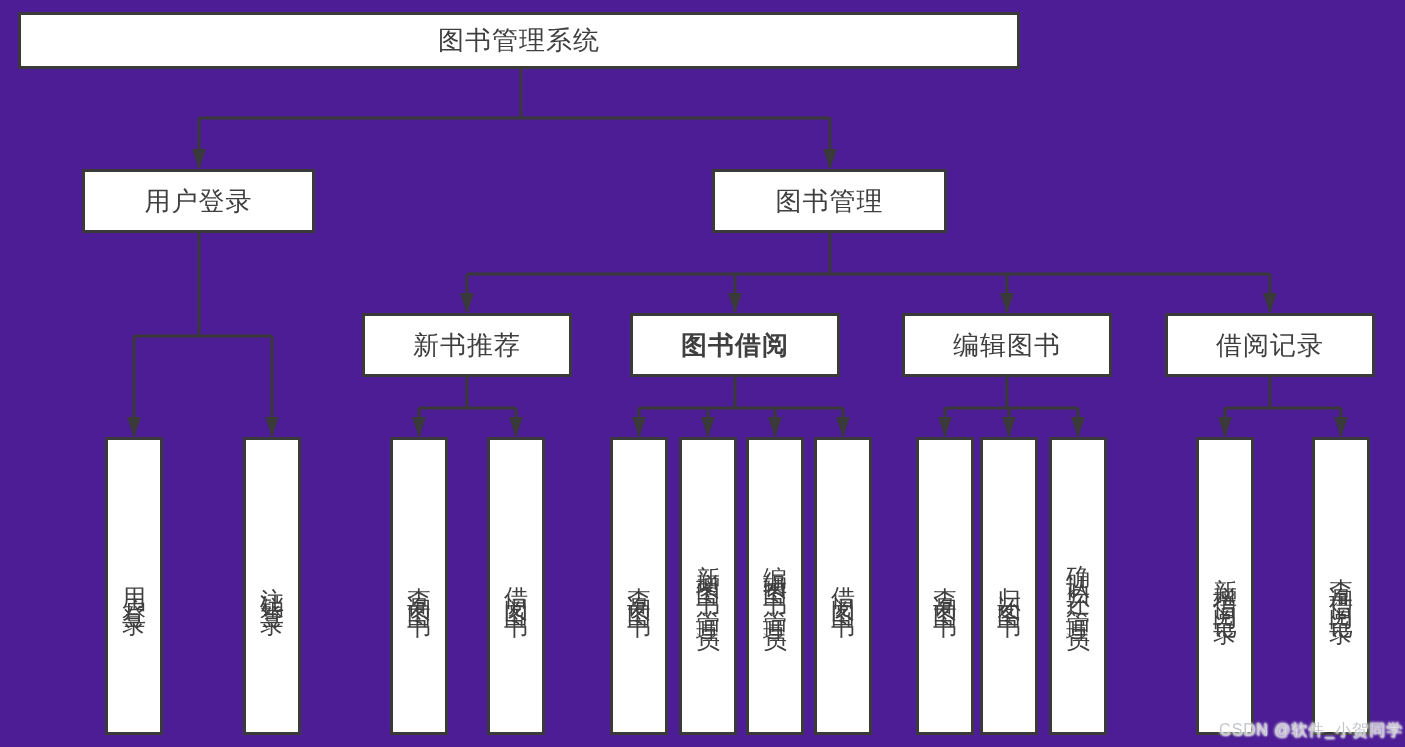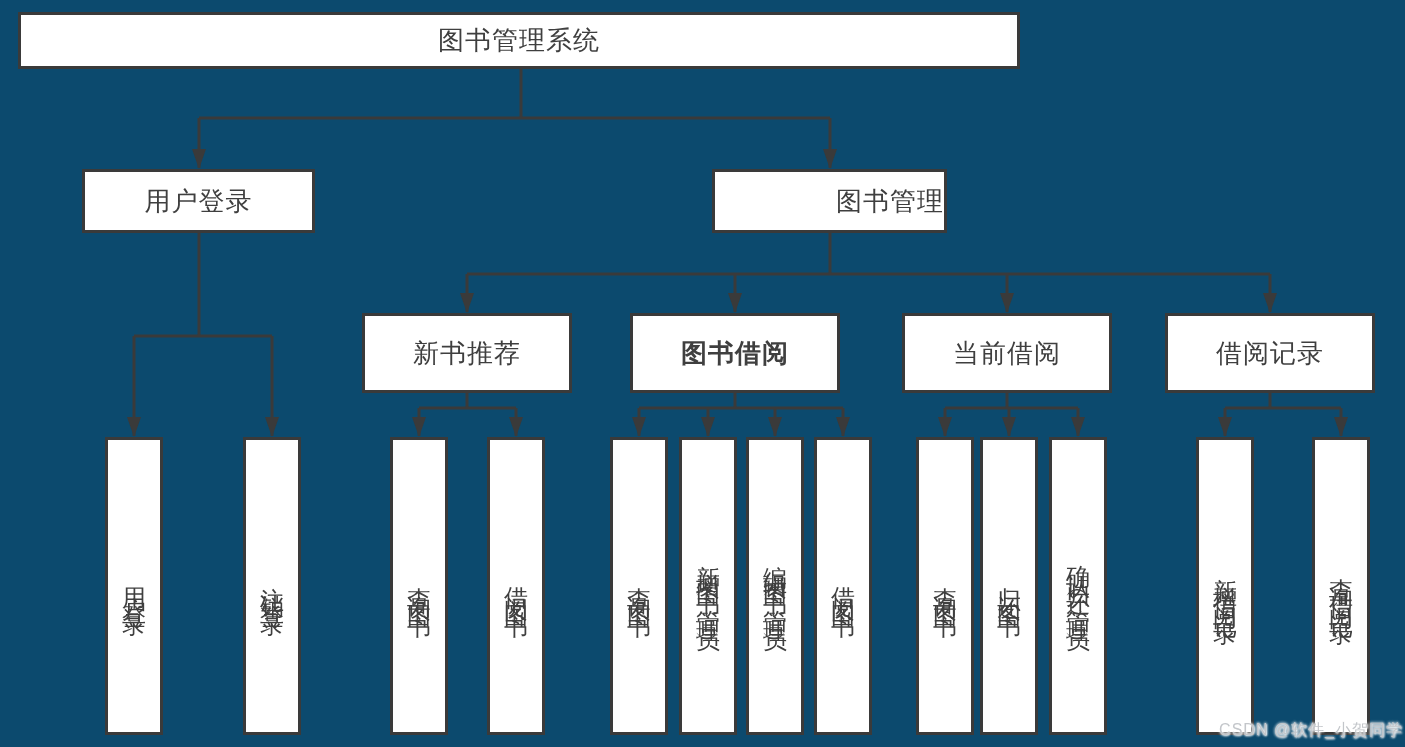--- a/index.html
+++ b/index.html
@@ -4,21 +4,21 @@
 <style>
   html, body {
     margin: 0;
     padding: 0;
     background: #ffffff;
   }
   .canvas {
     position: relative;
     width: 1405px;
     height: 747px;
-    background: #0c4a6e;
+    background: #4c1d95;
     font-family: "Liberation Sans", "DejaVu Sans", sans-serif;
     overflow: hidden;
   }
   .connectors {
     position: absolute;
     left: 0;
     top: 0;
     width: 1405px;
     height: 747px;
     z-index: 1;
@@ -34,21 +34,21 @@
     z-index: 2;
   }
   .node .lbl {
     color: #3f3f3f;
     font-size: 26px;
     letter-spacing: 1px;
     white-space: nowrap;
   }
   .root-box   { left: 18px;  top: 12px;  width: 1002px; height: 57px; }
   .lvl2       { top: 169px;  height: 64px; }
-  .lvl3       { top: 313px;  height: 80px; width: 210px; }
+  .lvl3       { top: 313px;  height: 64px; width: 210px; }
   .leaf       { top: 437px;  height: 298px; width: 58px; }
   .leaf .vlbl {
     writing-mode: vertical-rl;
     text-orientation: mixed;
     color: #3f3f3f;
     font-size: 24px;
     letter-spacing: 9px;
     line-height: 1;
     white-space: nowrap;
   }
@@ -112,32 +112,32 @@
     </g>
   </svg>
 
   <div class="node root-box">
     <span class="lbl">图书管理系统</span>
   </div>
 
   <div class="node lvl2" style="left:82px; width:233px;">
     <span class="lbl">用户登录</span>
   </div>
-  <div class="node lvl2" style="left:712px; width:235px;justify-content:flex-end;">
+  <div class="node lvl2" style="left:712px; width:235px;">
     <span class="lbl">图书管理</span>
   </div>
 
   <div class="node lvl3" style="left:362px;">
     <span class="lbl">新书推荐</span>
   </div>
   <div class="node lvl3" style="left:630px;font-weight:bold;">
     <span class="lbl">图书借阅</span>
   </div>
   <div class="node lvl3" style="left:902px;">
-    <span class="lbl">当前借阅</span>
+    <span class="lbl">编辑图书</span>
   </div>
   <div class="node lvl3" style="left:1165px;">
     <span class="lbl">借阅记录</span>
   </div>
 
   <div class="node leaf" style="left:105px;">
     <span class="vlbl">用户登录</span>
   </div>
   <div class="node leaf" style="left:243px;">
     <span class="vlbl">注销登录</span>

